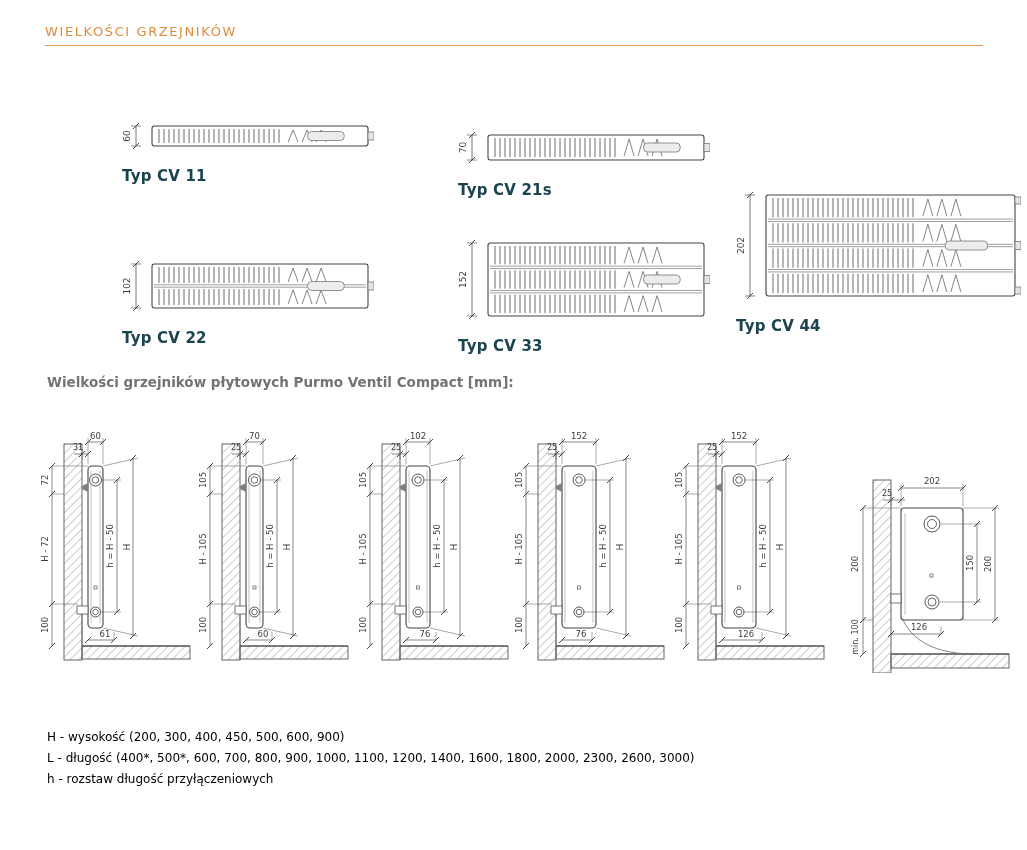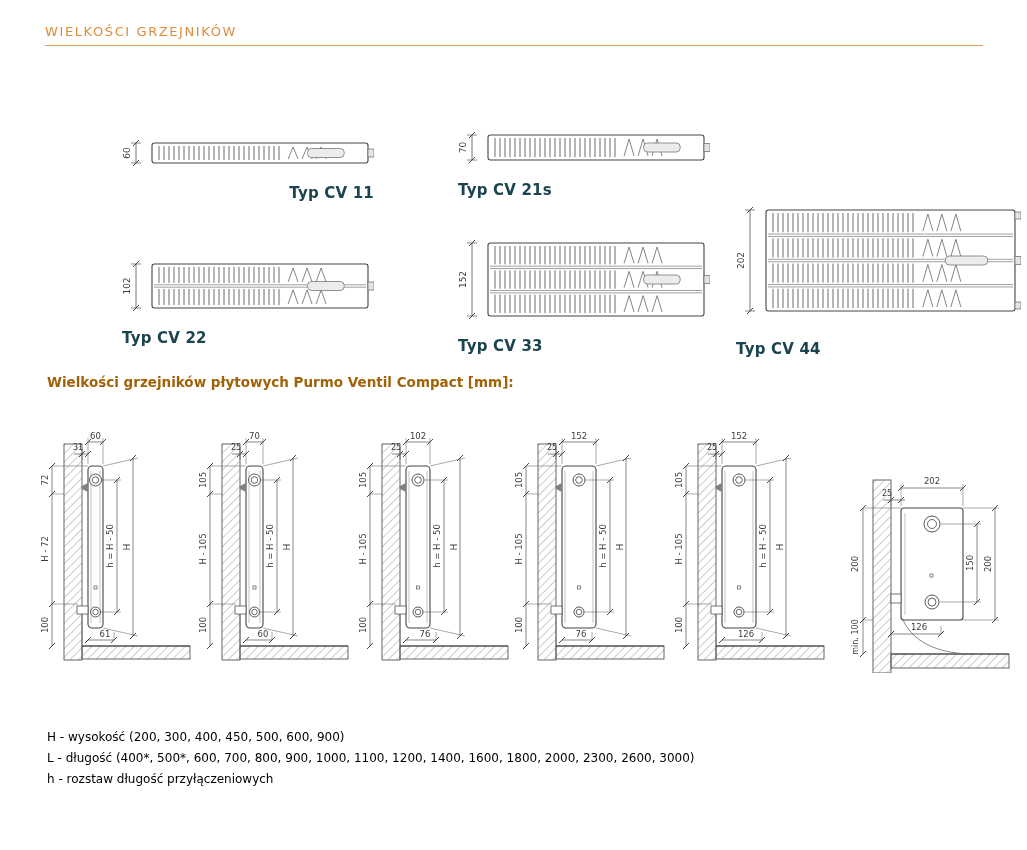--- a/index.html
+++ b/index.html
@@ -4,36 +4,36 @@
 <style>
   html,body{margin:0;padding:0;background:#ffffff;}
   .page{position:relative;width:1027px;height:850px;background:#ffffff;overflow:hidden;
         font-family:"DejaVu Sans","Liberation Sans",sans-serif;}
   .title{position:absolute;left:45px;top:24px;margin:0;font-size:13px;font-weight:500;
          letter-spacing:1.6px;color:#DD8C3C;}
   .rule{position:absolute;left:45px;top:45px;width:938px;height:1px;background:#E29952;}
   .tv{position:absolute;display:flex;flex-direction:column;align-items:flex-start;}
   .typ{font-weight:bold;font-size:15px;color:#1B4350;margin-top:11px;letter-spacing:.2px;}
   .section-heading{position:absolute;left:47px;top:374px;margin:0;font-size:13.5px;
-                   font-weight:bold;color:#a16207;}
+                   font-weight:bold;color:#737373;}
   .sv,.corner{position:absolute;}
   .legend{position:absolute;left:47px;top:730px;color:#000000;font-size:12px;}
   .legend p{margin:0 0 7px 0;}
   svg text{font-family:"DejaVu Sans","Liberation Sans",sans-serif;fill:#3c3c3c;}
 </style>
 </head>
 <body>
 
 <div class="page">
 
   <h1 class="title">WIELKOŚCI GRZEJNIKÓW</h1>
   <div class="rule"></div>
 
   <section>
-    <figure class="tv" style="left:82px;top:121px;align-items:flex-end;">
+    <figure class="tv" style="left:82px;top:104px;">
       <div><svg width="252" height="32" viewBox="0 0 252 32">
             <line x1="14" y1="6" x2="14" y2="26" stroke="#555" stroke-width="0.8"></line>
             <line x1="9" y1="6" x2="19" y2="6" stroke="#555" stroke-width="0.7"></line>
             <line x1="9" y1="26" x2="19" y2="26" stroke="#555" stroke-width="0.7"></line>
             <line x1="11" y1="9" x2="17" y2="3" stroke="#444" stroke-width="1"></line>
             <line x1="11" y1="29" x2="17" y2="23" stroke="#444" stroke-width="1"></line>
             <text font-size="9" text-anchor="middle" transform="translate(8 16) rotate(-90)">60</text>
             <rect x="30" y="6" width="216" height="20" rx="2.5" fill="#fff" stroke="#444" stroke-width="1.1"></rect>
             <line x1="37" y1="9" x2="37" y2="23" stroke="#6d6d6d" stroke-width="1"></line>
             <line x1="42" y1="9" x2="42" y2="23" stroke="#6d6d6d" stroke-width="1"></line>
@@ -277,21 +277,21 @@
             <path d="M 166.08 75 L 171.08 58.666666666666664 L 176.08 75" fill="none" stroke="#777" stroke-width="0.9"></path>
             <path d="M 180.08 75 L 185.08 58.666666666666664 L 190.08 75" fill="none" stroke="#777" stroke-width="0.9"></path>
             <path d="M 194.08 75 L 199.08 58.666666666666664 L 204.08 75" fill="none" stroke="#777" stroke-width="0.9"></path>
             <line x1="32" y1="53.46666666666666" x2="244" y2="53.46666666666666" stroke="#777" stroke-width="0.7"></line>
             <line x1="32" y1="55.86666666666667" x2="244" y2="55.86666666666667" stroke="#777" stroke-width="0.7"></line>
             <rect x="185.51999999999998" y="38" width="36.720000000000006" height="9" rx="4" fill="#ececec" stroke="#777" stroke-width="0.8"></rect>
             <rect x="246" y="38.5" width="6" height="8" fill="#e4e4e4" stroke="#777" stroke-width="0.8"></rect>
           </svg></div>
       <figcaption class="typ">Typ CV 33</figcaption>
     </figure>
-    <figure class="tv" style="left:696px;top:188px;gap:8px;">
+    <figure class="tv" style="left:696px;top:173px;">
       <div><svg width="285" height="113" viewBox="0 0 285 113">
             <line x1="14" y1="6" x2="14" y2="107" stroke="#555" stroke-width="0.8"></line>
             <line x1="9" y1="6" x2="19" y2="6" stroke="#555" stroke-width="0.7"></line>
             <line x1="9" y1="107" x2="19" y2="107" stroke="#555" stroke-width="0.7"></line>
             <line x1="11" y1="9" x2="17" y2="3" stroke="#444" stroke-width="1"></line>
             <line x1="11" y1="110" x2="17" y2="104" stroke="#444" stroke-width="1"></line>
             <text font-size="9" text-anchor="middle" transform="translate(8 56.5) rotate(-90)">202</text>
             <rect x="30" y="6" width="249" height="101" rx="2.5" fill="#fff" stroke="#444" stroke-width="1.1"></rect>
             <line x1="37" y1="9" x2="37" y2="28.25" stroke="#6d6d6d" stroke-width="1"></line>
             <line x1="42" y1="9" x2="42" y2="28.25" stroke="#6d6d6d" stroke-width="1"></line>

